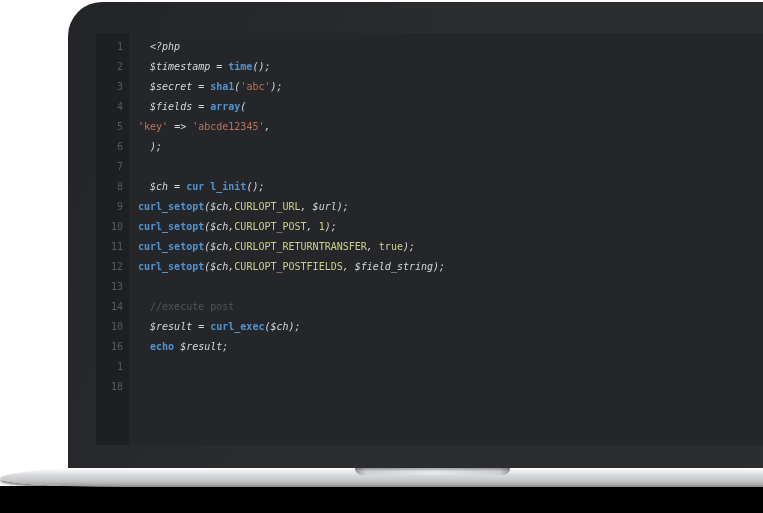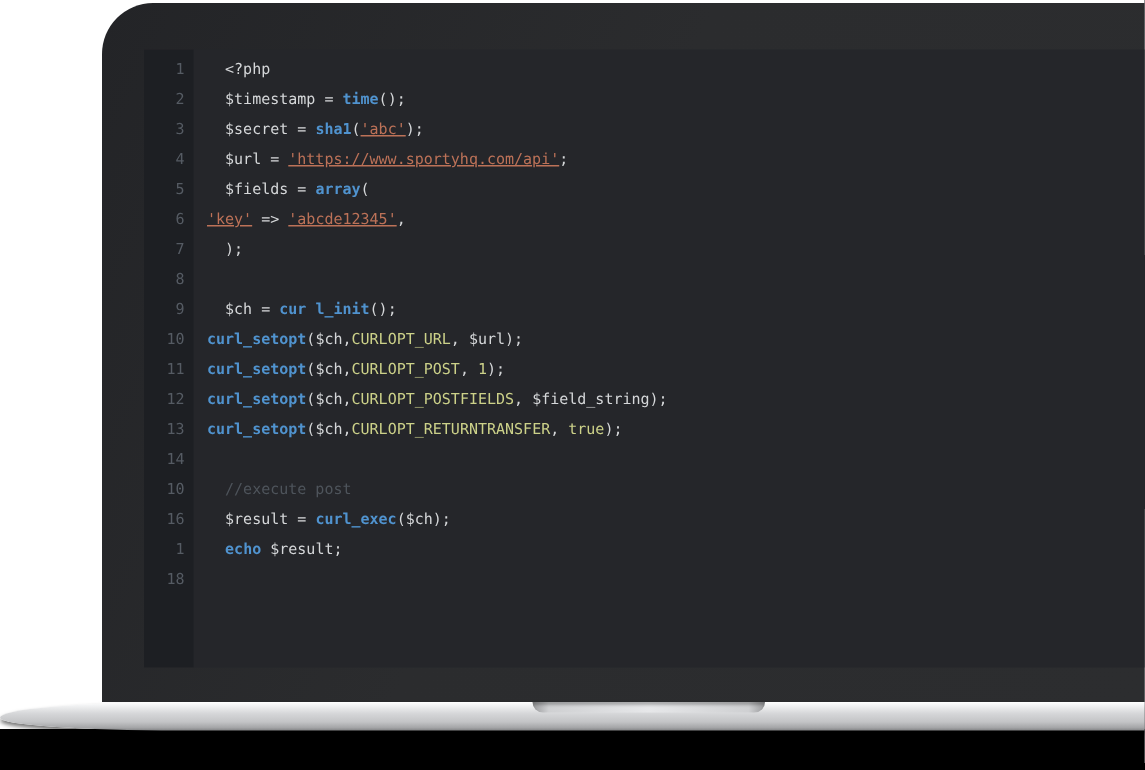--- a/index.html
+++ b/index.html
@@ -50,23 +50,23 @@
     flex: 1 1 auto;
     padding: 4px 0 0 9px;
     box-sizing: border-box;
   }
   .code-line {
     height: 20px; line-height: 20px;
     font-size: 10px;
     white-space: pre;
     color: var(--fg, #d5d7d9);
   }
-  .tok-fg      { color: var(--fg, #d5d7d9); }
+  .tok-fg      { color: var(--fg, #d5d7d9); font-style: italic; }
   .tok-fn      { color: var(--fn, #5093cf); font-weight: bold; }
-  .tok-str     { color: var(--str, #bd7258); text-decoration: underline; }
+  .tok-str     { color: var(--str, #bd7258); }
   .tok-const   { color: var(--const, #ccd189); text-align: center; }
   .tok-comment { color: var(--comment, #4e545b); margin-top: 20px; }
 
   
   .base {
     position: absolute; left: 0; top: 468px; width: 763px; height: 19px;
     background: linear-gradient(180deg,
       #ffffff 0%, #f4f5f6 10%,
       var(--base-mid, #d6d7d9) 40%,
       #c3c4c6 70%, #a4a5a7 90%,
@@ -109,30 +109,29 @@
         <div class="gutter-num">14</div>
         <div class="gutter-num">10</div>
         <div class="gutter-num">16</div>
         <div class="gutter-num">1</div>
         <div class="gutter-num">18</div>
       </div>
     <div class="code">
         <div class="code-line"><span class="tok-fg">  &lt;?php</span></div>
         <div class="code-line"><span class="tok-fg">  $timestamp = </span><span class="tok-fn">time</span><span class="tok-fg">();</span></div>
         <div class="code-line"><span class="tok-fg">  $secret = </span><span class="tok-fn">sha1</span><span class="tok-fg">(</span><span class="tok-str">'abc'</span><span class="tok-fg">);</span></div>
-        <div class="code-line"><span class="tok-fg">  $url = </span><span class="tok-str">'https://www.sportyhq.com/api'</span><span class="tok-fg">;</span></div>
         <div class="code-line"><span class="tok-fg">  $fields = </span><span class="tok-fn">array</span><span class="tok-fg">(</span></div>
         <div class="code-line"><span class="tok-str">'key'</span><span class="tok-fg"> =&gt; </span><span class="tok-str">'abcde12345'</span><span class="tok-fg">,</span></div>
         <div class="code-line"><span class="tok-fg">  );</span></div>
         <div class="code-line"> </div>
         <div class="code-line"><span class="tok-fg">  $ch = </span><span class="tok-fn">cur l_init</span><span class="tok-fg">();</span></div>
         <div class="code-line"><span class="tok-fn">curl_setopt</span><span class="tok-fg">($ch,</span><span class="tok-const">CURLOPT_URL</span><span class="tok-fg">, $url);</span></div>
         <div class="code-line"><span class="tok-fn">curl_setopt</span><span class="tok-fg">($ch,</span><span class="tok-const">CURLOPT_POST</span><span class="tok-fg">, </span><span class="tok-const">1</span><span class="tok-fg">);</span></div>
+        <div class="code-line"><span class="tok-fn">curl_setopt</span><span class="tok-fg">($ch,</span><span class="tok-const">CURLOPT_RETURNTRANSFER</span><span class="tok-fg">, </span><span class="tok-const">true</span><span class="tok-fg">);</span></div>
         <div class="code-line"><span class="tok-fn">curl_setopt</span><span class="tok-fg">($ch,</span><span class="tok-const">CURLOPT_POSTFIELDS</span><span class="tok-fg">, $field_string);</span></div>
-        <div class="code-line"><span class="tok-fn">curl_setopt</span><span class="tok-fg">($ch,</span><span class="tok-const">CURLOPT_RETURNTRANSFER</span><span class="tok-fg">, </span><span class="tok-const">true</span><span class="tok-fg">);</span></div>
         <div class="code-line"> </div>
         <div class="code-line"><span class="tok-comment">  //execute post</span></div>
         <div class="code-line"><span class="tok-fg">  $result = </span><span class="tok-fn">curl_exec</span><span class="tok-fg">($ch);</span></div>
         <div class="code-line"><span class="tok-fg">  </span><span class="tok-fn">echo</span><span class="tok-fg"> $result;</span></div>
       </div>
   </div>
 </div>
 
 <div class="base"></div>
 <div class="notch"></div>

